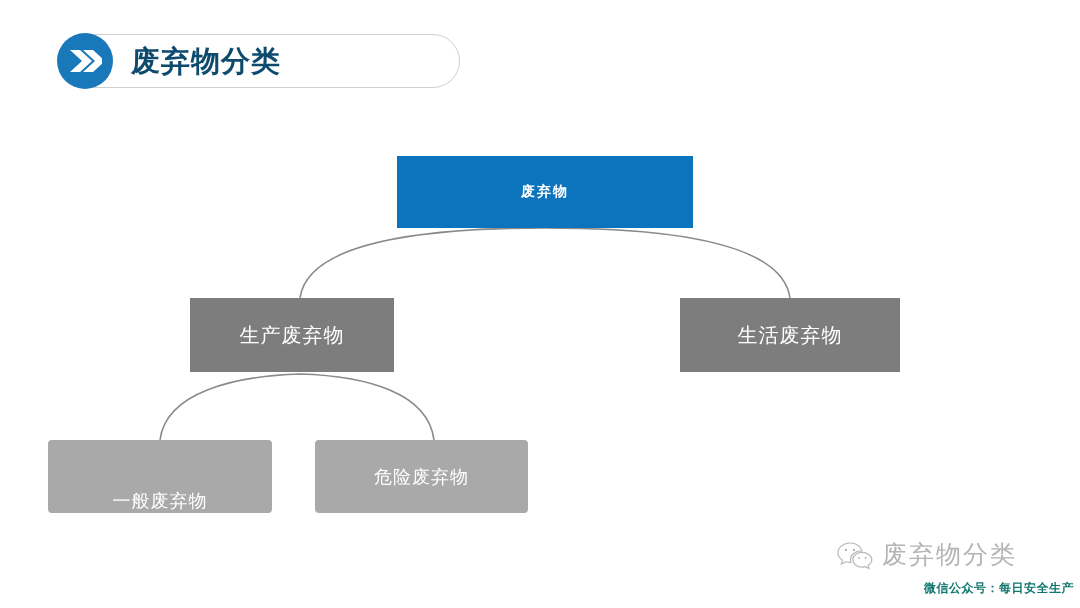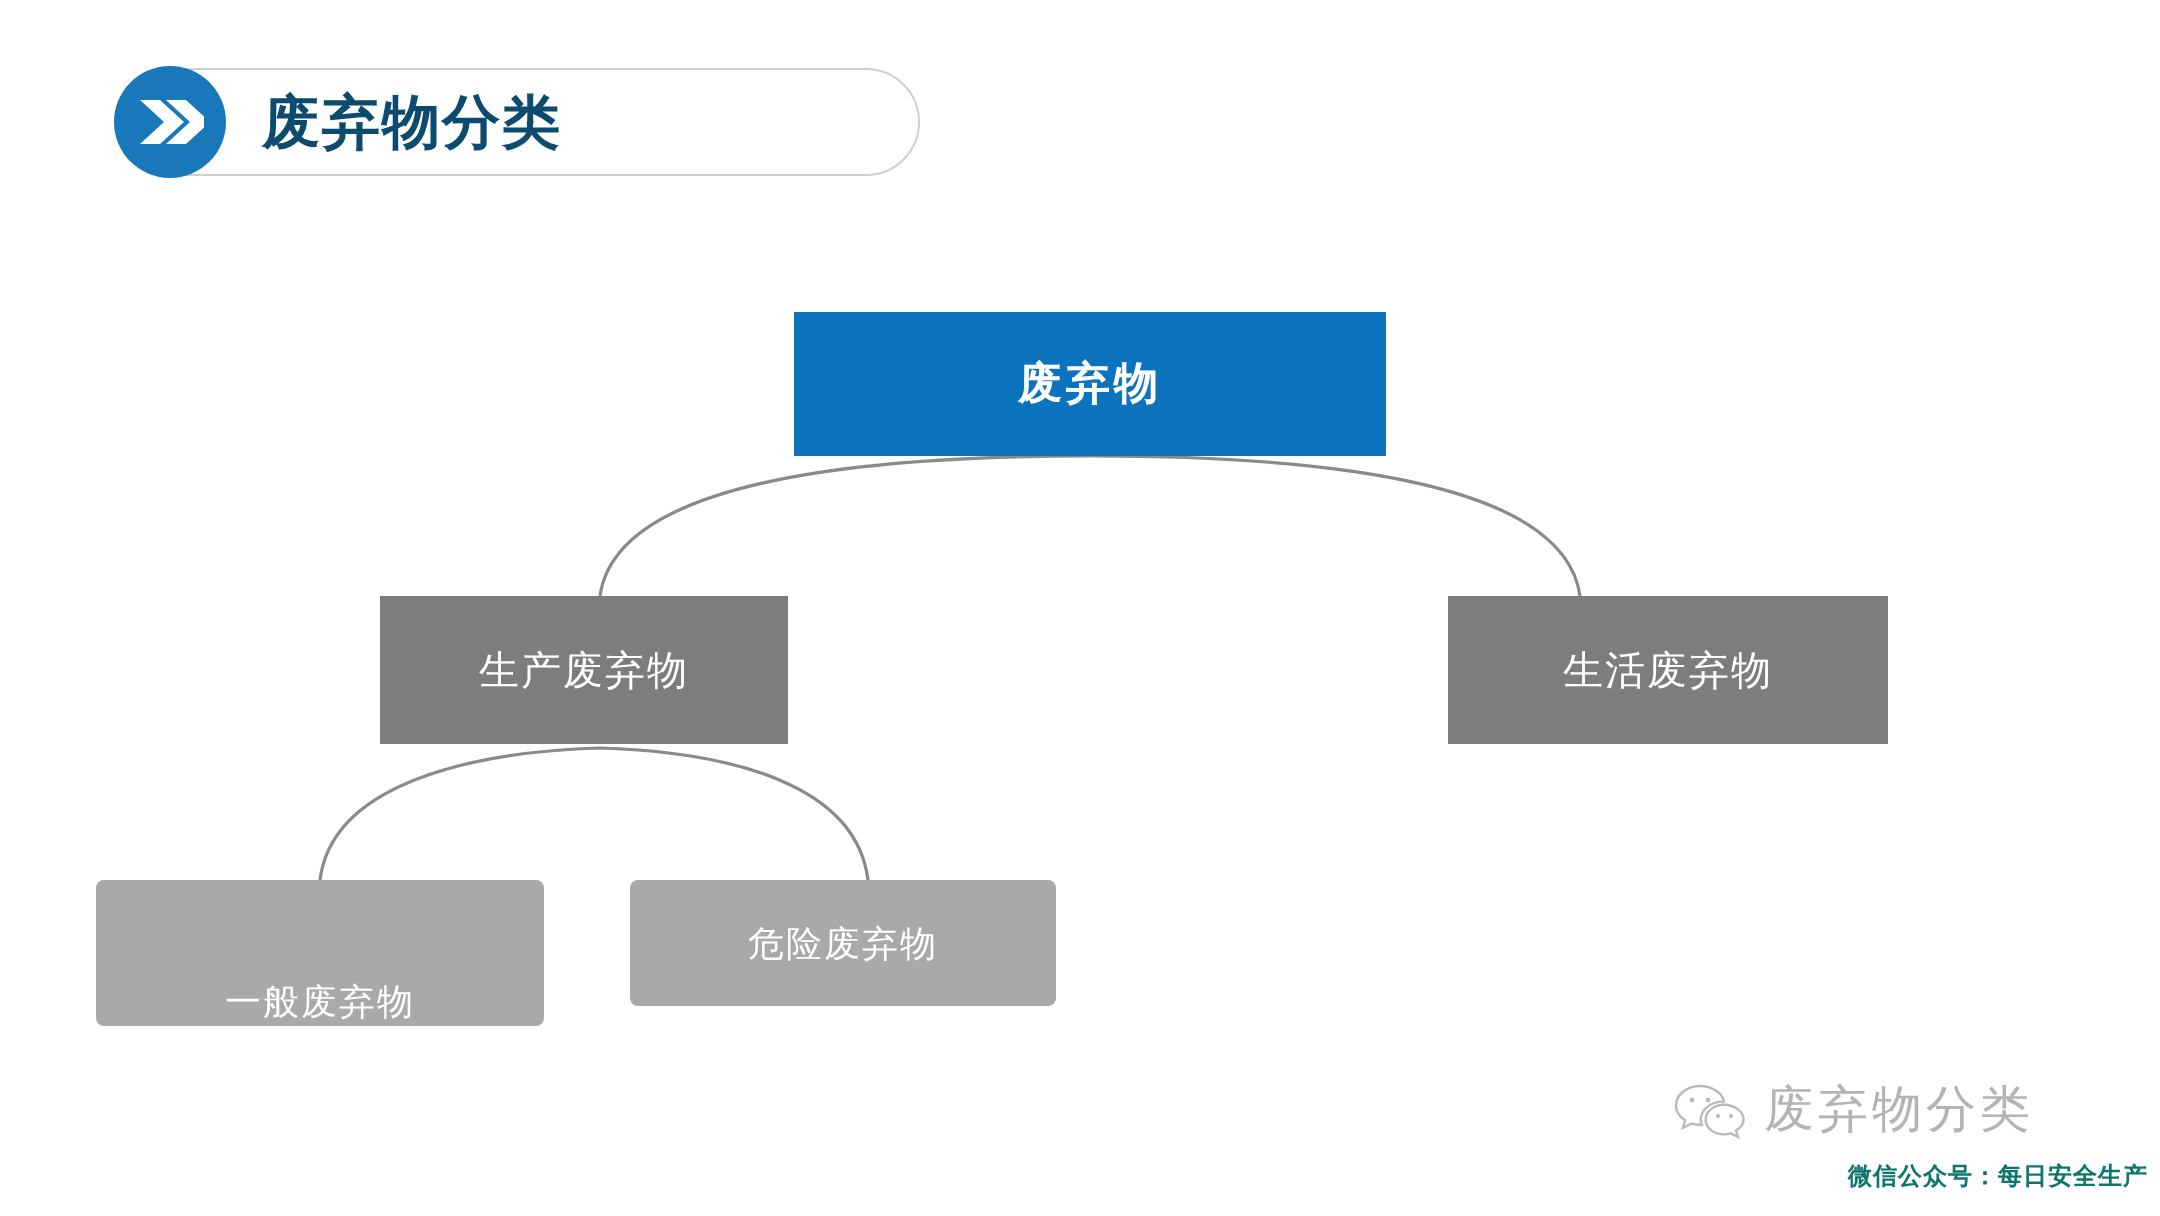--- a/index.html
+++ b/index.html
@@ -75,21 +75,21 @@
     box-sizing: border-box;
     display: flex;
     align-items: center;
     justify-content: center;
     color: #ffffff;
     text-align: center;
     white-space: nowrap;
   }
   .node-root {
     background: #0b74bd;
-    font-size: 22px;
+    font-size: 14px;
     font-weight: bold;
     letter-spacing: 2px;
   }
   .node-l2 {
     background: #7d7d7d;
     font-size: 20px;
     letter-spacing: 1px;
   }
   .node-l3 {
     background: #a9a9a9;
@@ -155,29 +155,29 @@
   </svg>
 
   <div class="node node-root" style="left:397px; top:156px; width:296px; height:72px;">
     <span>废弃物</span>
   </div>
 
   <div class="node node-l2" style="left:190px; top:298px; width:204px; height:74px;">
     <span>生产废弃物</span>
   </div>
 
-  <div class="node node-l2" style="left:680px; top:298px; width:220px; height:74px;margin-left:44px;">
+  <div class="node node-l2" style="left:680px; top:298px; width:220px; height:74px;">
     <span>生活废弃物</span>
   </div>
 
   <div class="node node-l3" style="left:48px; top:440px; width:224px; height:73px;align-items:flex-end;">
     <span>一般废弃物</span>
   </div>
 
-  <div class="node node-l3" style="left:315px; top:440px; width:213px; height:63px;">
+  <div class="node node-l3" style="left:315px; top:440px; width:213px; height:73px;">
     <span>危险废弃物</span>
   </div>
 
 </div>
 
 <div class="watermark">
   <div class="wm-row">
     <span>
       <svg class="wm-logo" width="38" height="32" viewBox="0 0 38 32" aria-hidden="true">
         <path d="M14 4 C7.4 4 2 8.4 2 13.8 C2 16.8 3.8 19.5 6.6 21.2 L5.4 25 L9.8 22.8

